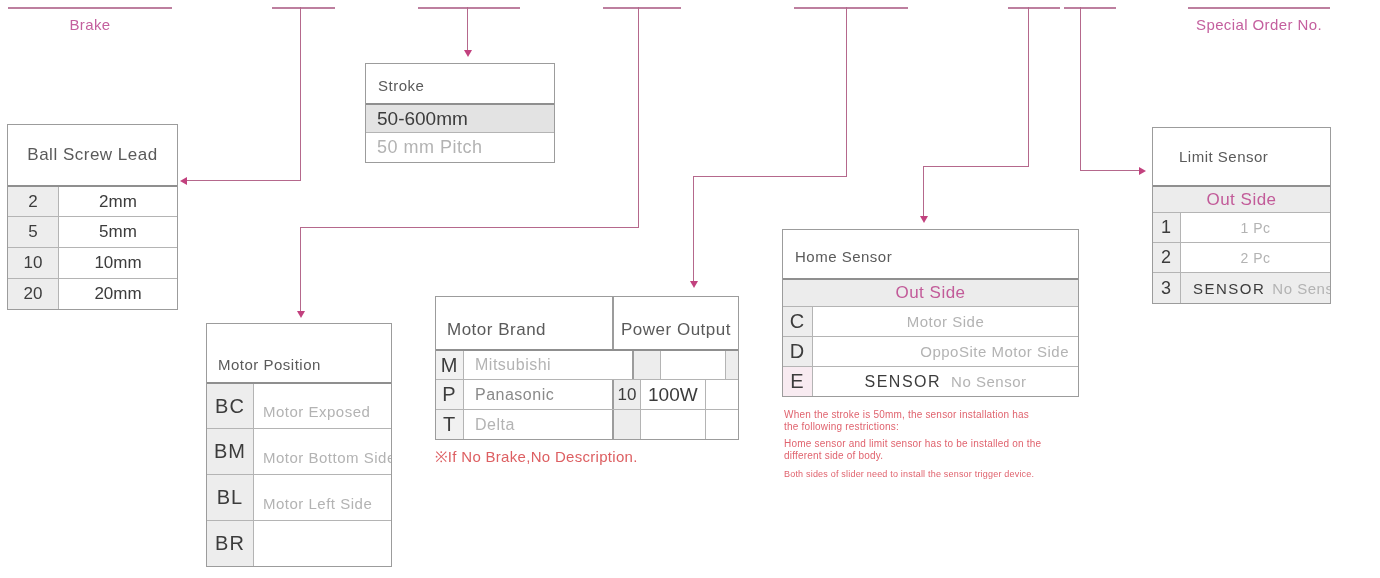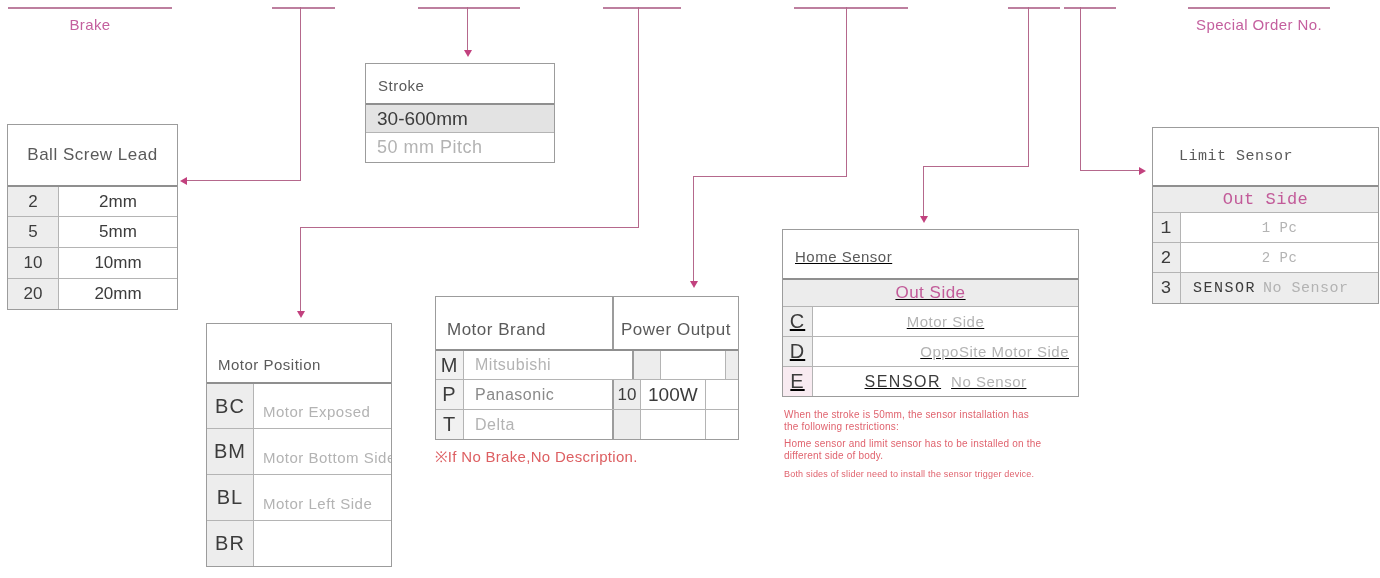--- a/index.html
+++ b/index.html
@@ -115,21 +115,21 @@
       <div class="cell rb graybg code" style="width:51px;font-size:17px;letter-spacing:0;">20</div>
       <div class="cell darktext" style="flex:1;justify-content:center;font-size:17px;">20mm</div>
     </div>
   </div>
 
   <div class="tbl" style="left:365px;top:63px;width:190px;">
     <div class="trow first" style="height:39px;">
       <div class="cell hdrtext" style="flex:1;padding-left:12px;padding-top:4px;">Stroke</div>
     </div>
     <div class="trow hdrsep graybg2" style="height:29px;">
-      <div class="cell darktext" style="flex:1;padding-left:11px;font-size:19px;">30-600mm</div>
+      <div class="cell darktext" style="flex:1;padding-left:11px;font-size:19px;">50-600mm</div>
     </div>
     <div class="trow" style="height:30px;">
       <div class="cell valtext" style="flex:1;padding-left:11px;font-size:18px;">50 mm Pitch</div>
     </div>
   </div>
 
   <div class="tbl" style="left:206px;top:323px;width:186px;">
     <div class="trow first" style="height:58px;">
       <div class="cell hdrtext" style="flex:1;align-items:flex-end;padding:0 0 9px 11px;">Motor Position</div>
     </div>
@@ -173,21 +173,21 @@
       <div class="cell rb code" style="width:28px;background:#f1f1f1;">T</div>
       <div class="cell rb2 valtext" style="width:150px;padding-left:11px;font-size:16px;">Delta</div>
       <div class="cell rb graybg" style="width:27px;"></div>
       <div class="cell rb" style="width:65px;"></div>
       <div class="cell" style="flex:1;"></div>
     </div>
   </div>
 
   <div class="abs brakenote" style="left:435px;top:446px;">※If No Brake,No Description.</div>
 
-  <div class="tbl" style="left:782px;top:229px;width:297px;text-decoration:underline;">
+  <div class="tbl" style="left:782px;top:229px;width:297px;">
     <div class="trow first" style="height:48px;">
       <div class="cell hdrtext" style="flex:1;padding-left:12px;padding-top:5px;">Home Sensor</div>
     </div>
     <div class="trow hdrsep" style="height:28px;background:#ececec;">
       <div class="cell outside" style="flex:1;">Out Side</div>
     </div>
     <div class="trow" style="height:30px;">
       <div class="cell rb graybg code" style="width:30px;">C</div>
       <div class="cell valtext" style="flex:1;justify-content:center;">Motor Side</div>
     </div>
@@ -203,21 +203,21 @@
       </div>
     </div>
   </div>
 
   <div class="abs notes" style="left:784px;top:409px;width:262px;">
     <p>When the stroke is 50mm, the sensor installation has the following restrictions:</p>
     <p>Home sensor and limit sensor has to be installed on the different side of body.</p>
     <p style="font-size:9px;margin-top:7px;">Both sides of slider need to install the sensor trigger device.</p>
   </div>
 
-  <div class="tbl" style="left:1152px;top:127px;width:227px;font-family:Liberation Mono, monospace;">
+  <div class="tbl" style="left:1152px;top:127px;width:179px;">
     <div class="trow first" style="height:57px;">
       <div class="cell hdrtext" style="flex:1;padding-left:26px;">Limit Sensor</div>
     </div>
     <div class="trow hdrsep" style="height:27px;background:#ececec;">
       <div class="cell outside" style="flex:1;">Out Side</div>
     </div>
     <div class="trow" style="height:30px;">
       <div class="cell rb graybg code" style="width:28px;font-size:18px;">1</div>
       <div class="cell valtext" style="flex:1;justify-content:center;font-size:14px;">1 Pc</div>
     </div>

